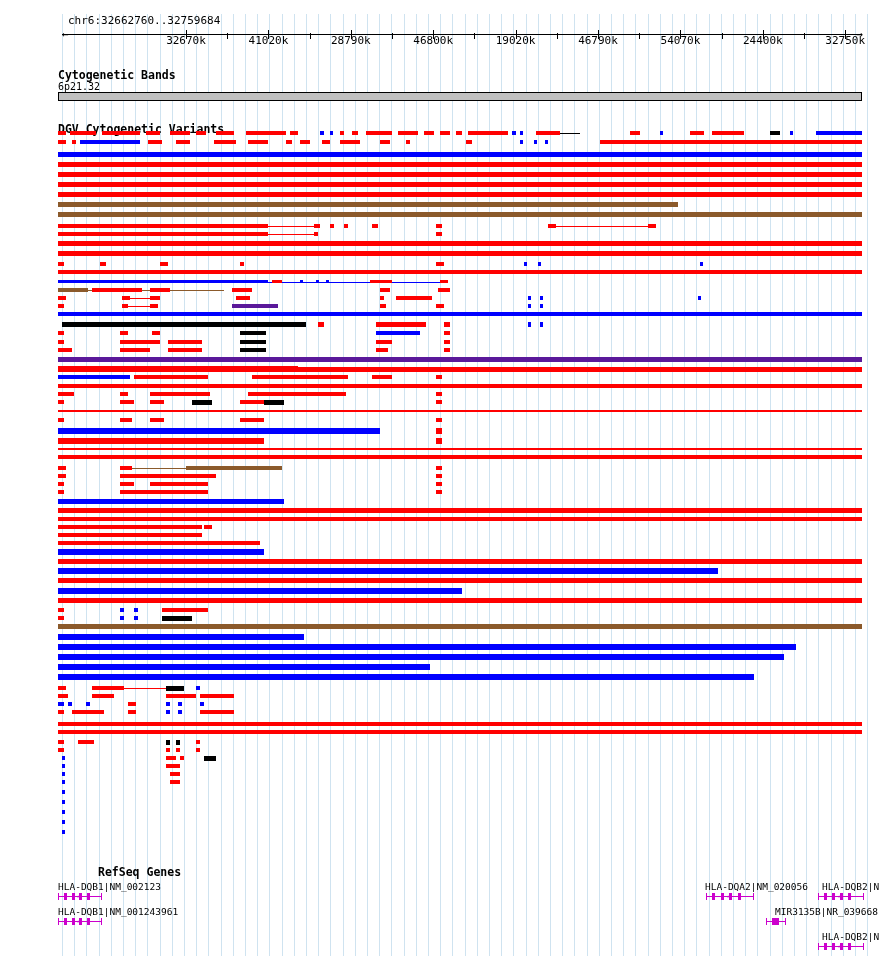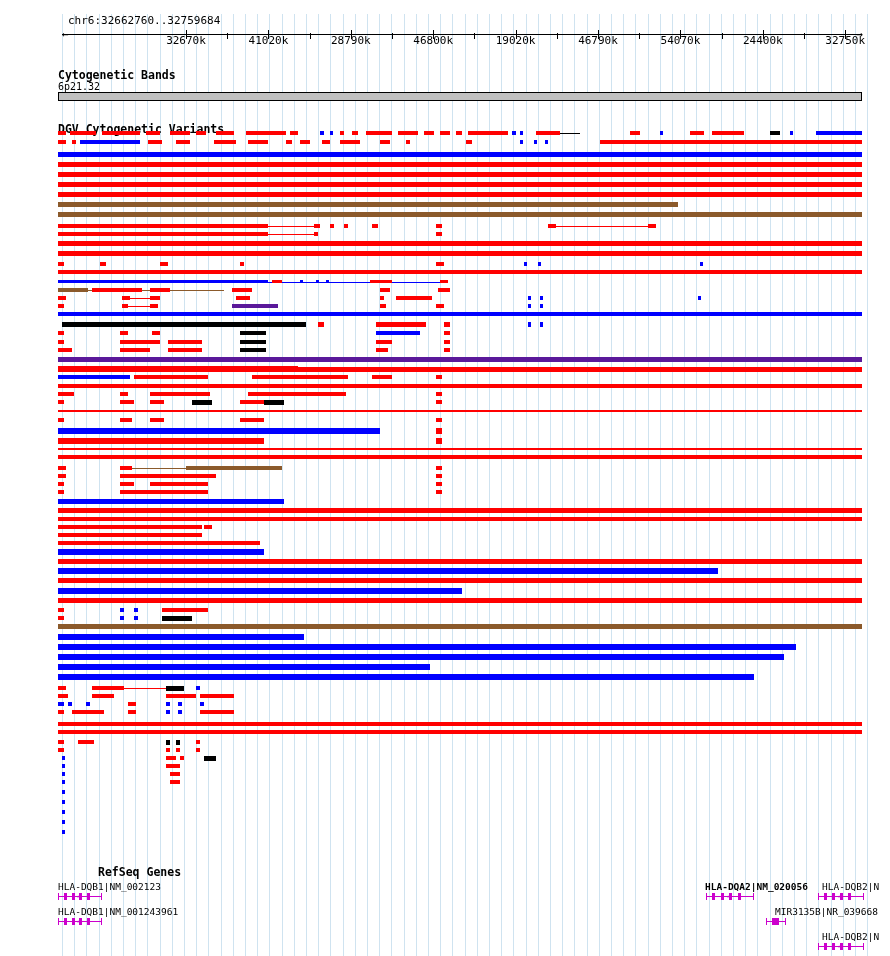--- a/index.html
+++ b/index.html
@@ -422,21 +422,21 @@
       <div class="gene-track" style="left: 58px; top: 893px; width: 44px;">
         <div class="gene-line" style="left: 0px; width: 44px;"></div>
         <div class="gene-cap" style="left: 0px;"></div>
         <div class="gene-cap" style="left: 43px;"></div>
         <div class="gene-exon" style="left: 6px; width: 3px;"></div>
         <div class="gene-exon" style="left: 14px; width: 3px;"></div>
         <div class="gene-exon" style="left: 21px; width: 3px;"></div>
         <div class="gene-exon" style="left: 29px; width: 3px;"></div>
         <div class="gene-arrow" style="left: 19px;">←</div>
       </div>
-      <div class="gene-label" style="left: 705px; top: 881px; font-weight: bold;">HLA-DQA2|NM_020056</div>
+      <div class="gene-label" style="left: 705px; top: 881px;">HLA-DQA2|NM_020056</div>
       <div class="gene-track" style="left: 706px; top: 893px; width: 48px;">
         <div class="gene-line" style="left: 0px; width: 48px;"></div>
         <div class="gene-cap" style="left: 0px;"></div>
         <div class="gene-cap" style="left: 47px;"></div>
         <div class="gene-exon" style="left: 6px; width: 3px;"></div>
         <div class="gene-exon" style="left: 15px; width: 3px;"></div>
         <div class="gene-exon" style="left: 23px; width: 3px;"></div>
         <div class="gene-exon" style="left: 32px; width: 3px;"></div>
         <div class="gene-arrow" style="left: 21px;">←</div>
       </div>

